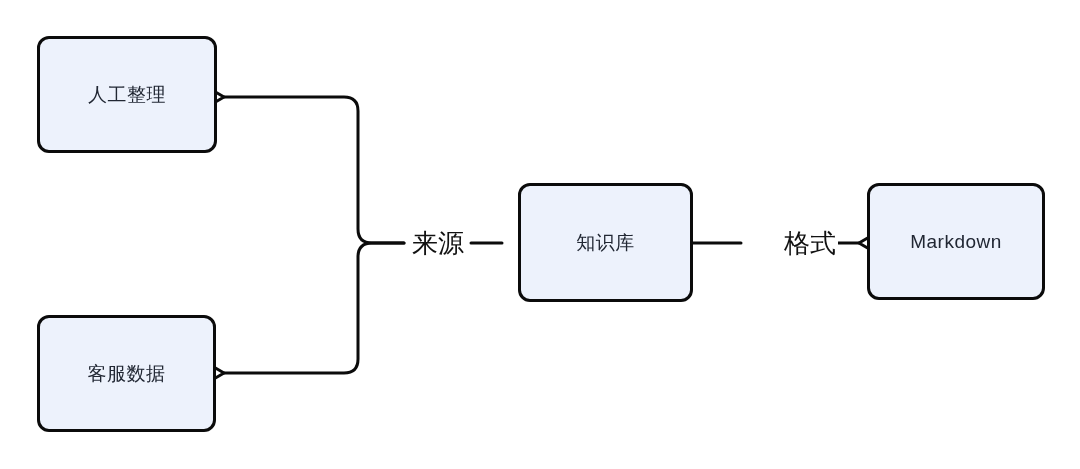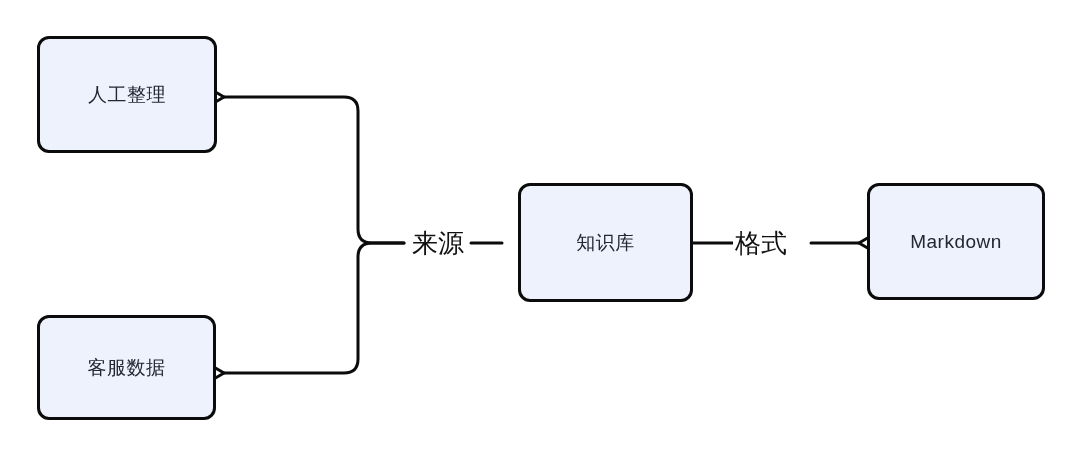--- a/index.html
+++ b/index.html
@@ -34,35 +34,35 @@
     background:var(--node-fill);
     border:3px solid var(--node-border);
     border-radius:12px;
     display:flex;align-items:center;justify-content:center;
     color:var(--node-text);
     font-size:19px;
     line-height:1;
     letter-spacing:.5px;
   }
   .node-manual  {left:37px;  top:36px;  width:180px; height:117px;}
-  .node-service {left:37px;  top:315px; width:179px; height:105px;}
+  .node-service {left:37px;  top:315px; width:179px; height:117px;}
   .node-kb      {left:507px; top:183px; width:175px; height:119px;margin-left:11px;}
   .node-markdown{left:867px; top:183px; width:178px; height:117px;text-align:center;}
   .edge-label{
     position:absolute;
     transform:translate(-50%,-50%);
     color:var(--label-text);
     font-size:26px;
     line-height:1;
     background:var(--background);
     padding:0 2px;
     white-space:nowrap;
   }
   .edge-label-source{left:438px;top:243px;}
-  .edge-label-format{left:761px;top:243px;}
+  .edge-label-format{left:810px;top:243px;}
 </style>
 </head>
 <body>
 
 <div class="canvas">
 
   <svg class="edges" viewBox="0 0 1080 469" aria-hidden="true">
     <defs>
       <marker id="arrow" markerWidth="18" markerHeight="18" viewBox="0 0 18 18" refX="2" refY="9" orient="auto" markerUnits="userSpaceOnUse">
         <path d="M 14 2 L 2 9 L 14 16" fill="none" stroke="var(--line,#0b0b0b)" stroke-width="3" stroke-linecap="round" stroke-linejoin="round"></path>

